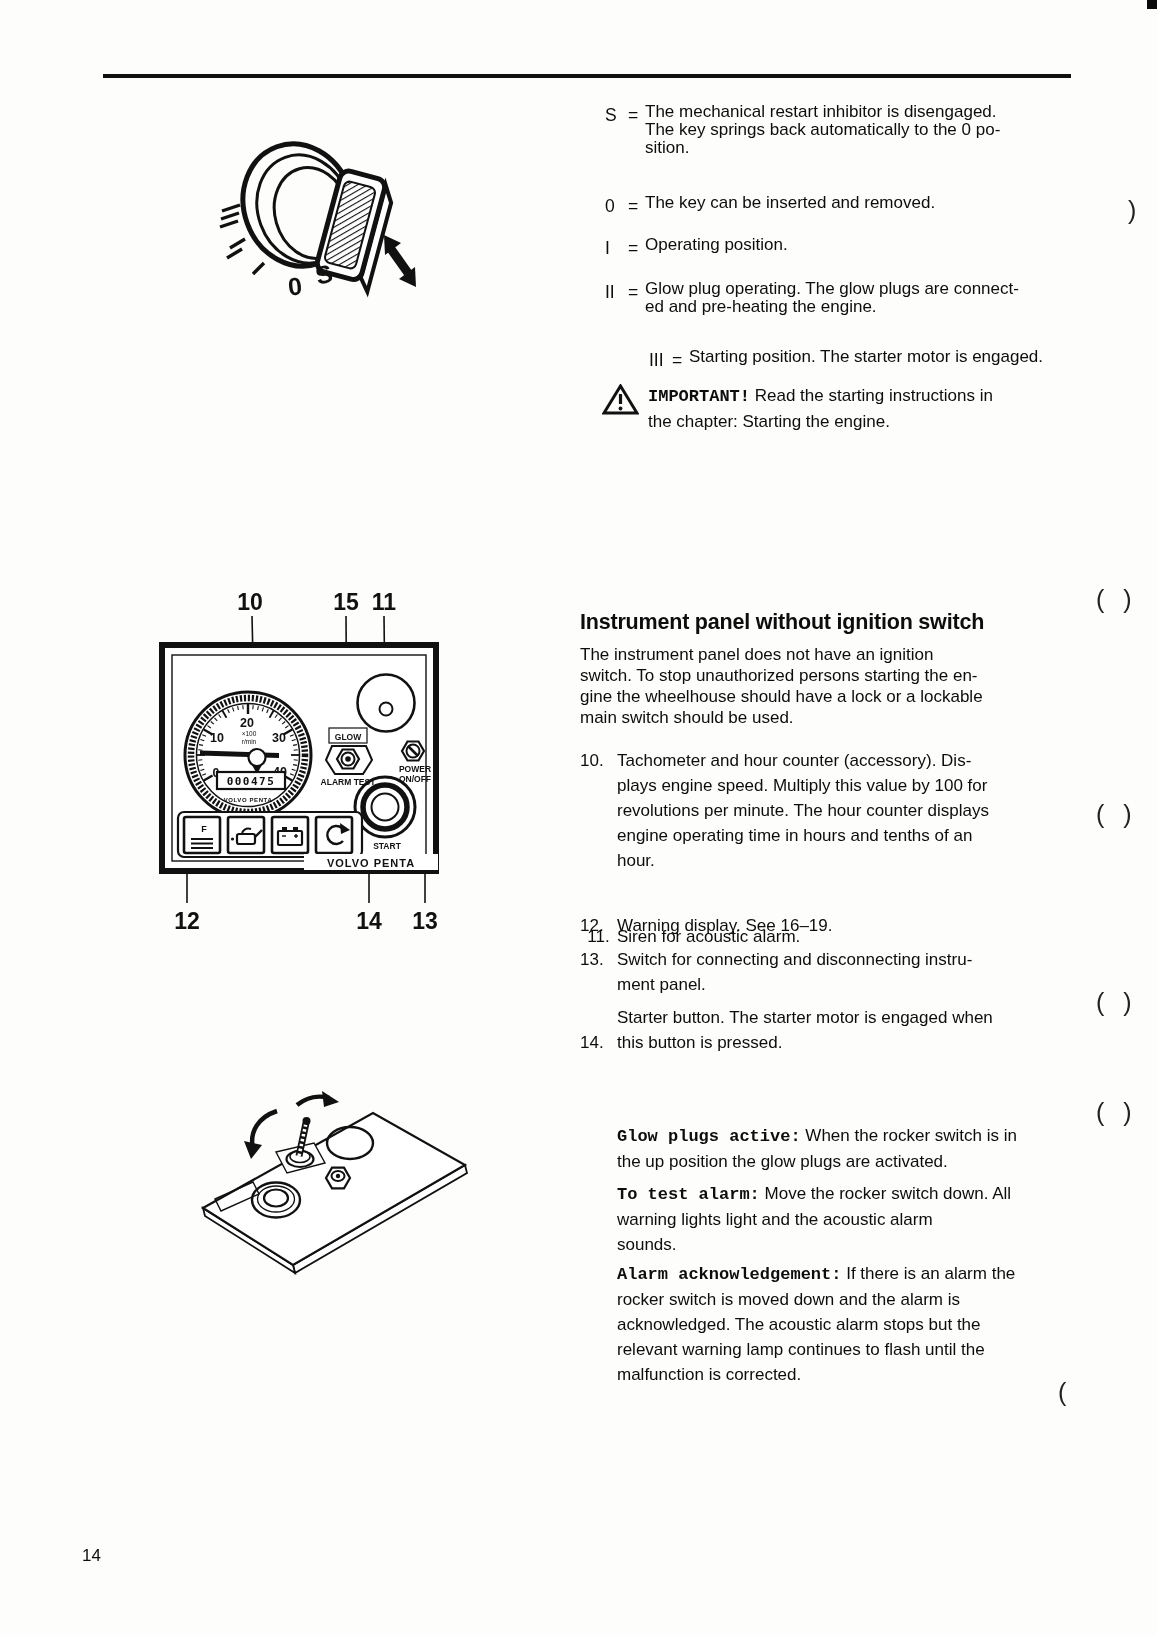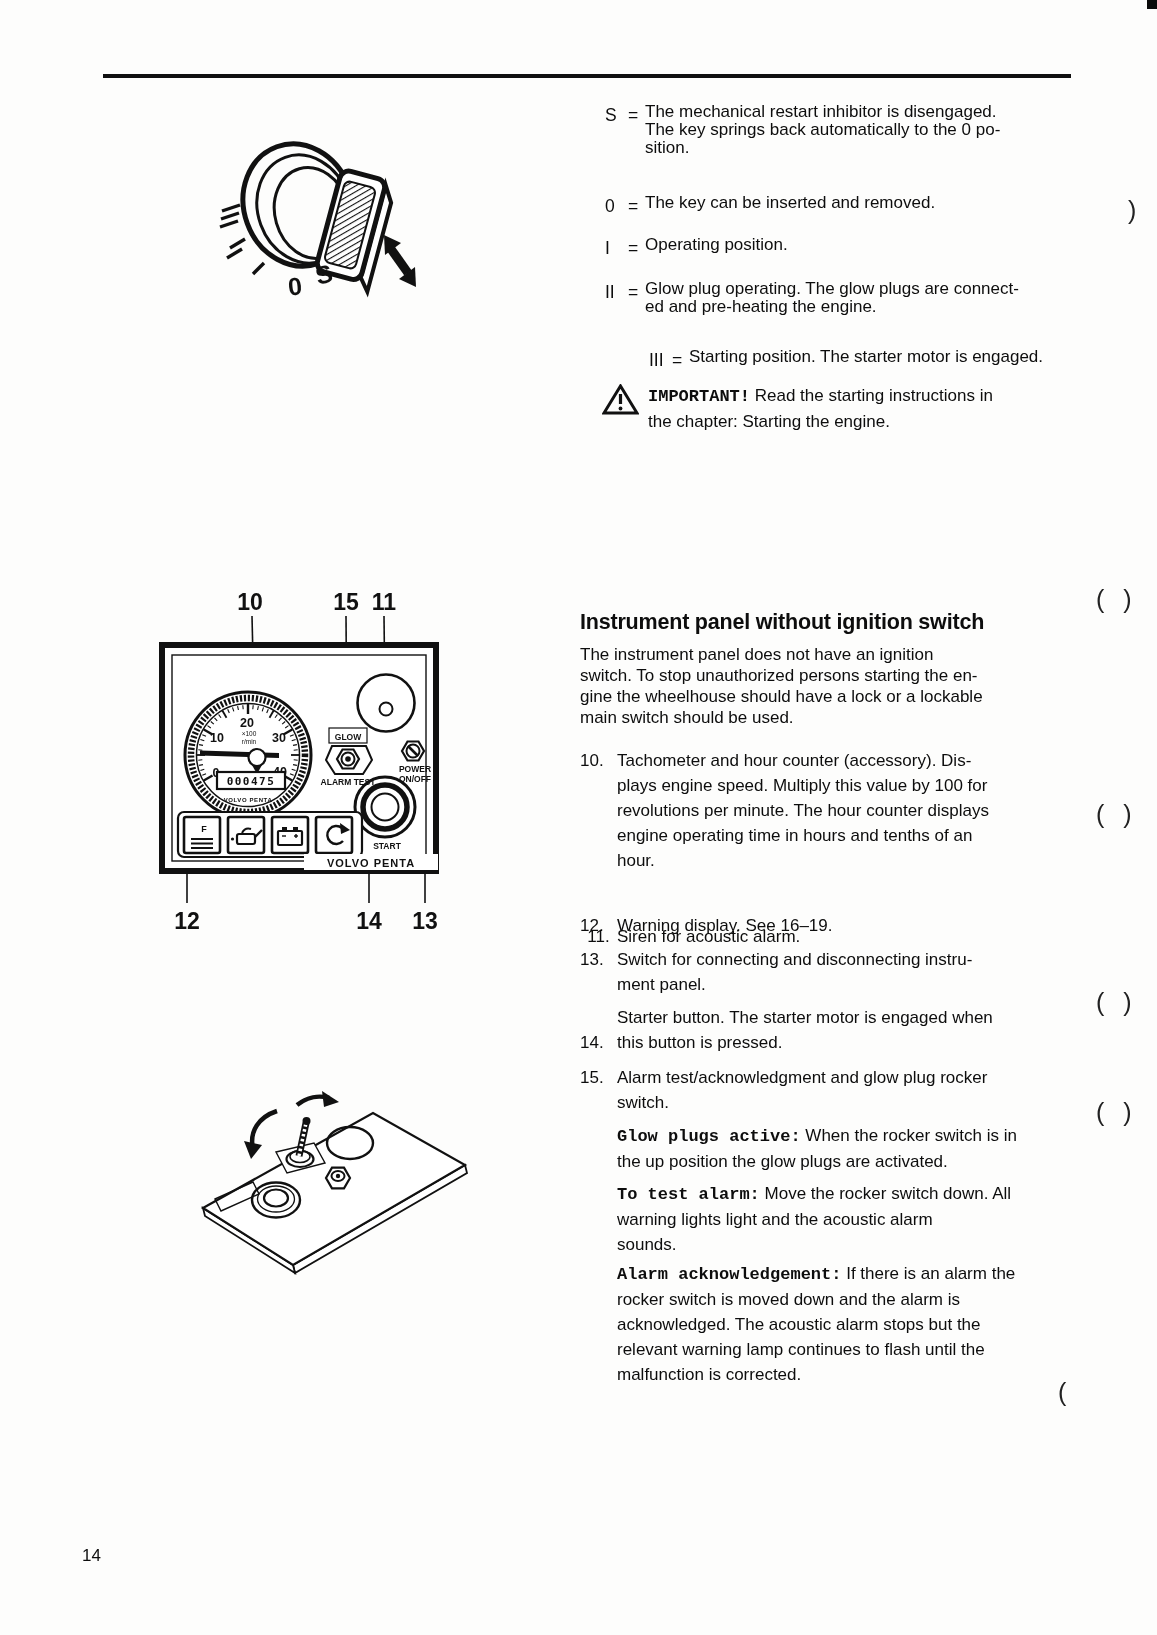--- a/index.html
+++ b/index.html
@@ -297,25 +297,20 @@
   <div class="li" style="top:947px;">
     <span class="num">13.</span>
     <div class="litext">Switch for connecting and disconnecting instru-
 ment panel.</div>
   </div>
   <div class="li" style="top:1005px;align-items:flex-end;">
     <span class="num">14.</span>
     <div class="litext">Starter button. The starter motor is engaged when
 this button is pressed.</div>
   </div>
-  <div class="li" style="top:1065px;">
-    <span class="num">15.</span>
-    <div class="litext">Alarm test/acknowledgment and glow plug rocker
-switch.</div>
-  </div>
 
   <div class="note" style="top:1123px;"><span class="lead">Glow plugs active:</span><span> When the rocker switch is in
 the up position the glow plugs are activated.</span></div>
   <div class="note" style="top:1181px;"><span class="lead">To test alarm:</span><span> Move the rocker switch down. All
 warning lights light and the acoustic alarm
 sounds.</span></div>
   <div class="note" style="top:1261px;"><span class="lead">Alarm acknowledgement:</span><span> If there is an alarm the
 rocker switch is moved down and the alarm is
 acknowledged. The acoustic alarm stops but the
 relevant warning lamp continues to flash until the

